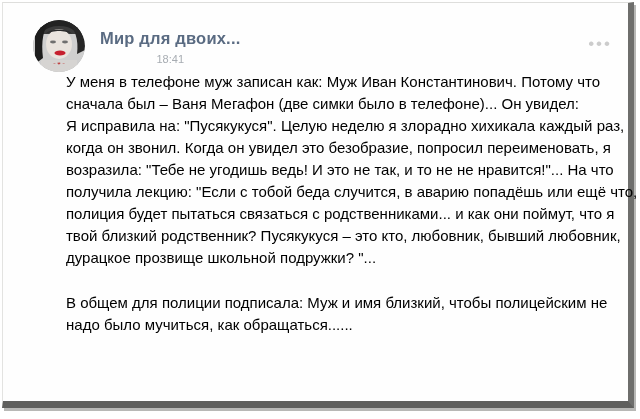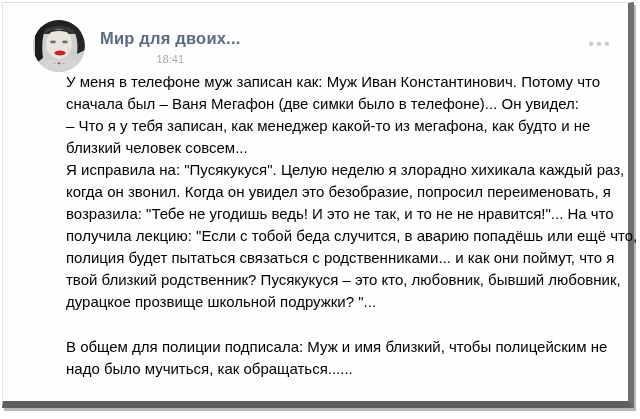--- a/index.html
+++ b/index.html
@@ -120,18 +120,17 @@
     <div class="author-block">
       <div class="author-name">Мир для двоих...</div>
       <div class="post-time">18:41</div>
     </div>
   </div>
 
   <div class="menu-dots">•••</div>
 
   <div class="post-body">
     <p>У меня в телефоне муж записан как: Муж Иван Константинович. Потому что сначала был – Ваня Мегафон (две симки было в телефоне)... Он увидел:</p>
-    <p>– Что я у тебя записан, как менеджер какой-то из мегафона, как будто и не близкий человек совсем...</p>
     <p>Я исправила на: "Пусякукуся". Целую неделю я злорадно хихикала каждый раз, когда он звонил. Когда он увидел это безобразие, попросил переименовать, я возразила: "Тебе не угодишь ведь! И это не так, и то не не нравится!"... На что получила лекцию: "Если с тобой беда случится, в аварию попадёшь или ещё что, полиция будет пытаться связаться с родственниками... и как они поймут, что я твой близкий родственник? Пусякукуся – это кто, любовник, бывший любовник, дурацкое прозвище школьной подружки? "...</p>
     <p class="spaced">В общем для полиции подписала: Муж и имя близкий, чтобы полицейским не надо было мучиться, как обращаться......</p>
   </div>
 
 </div>
 
 </body></html>

